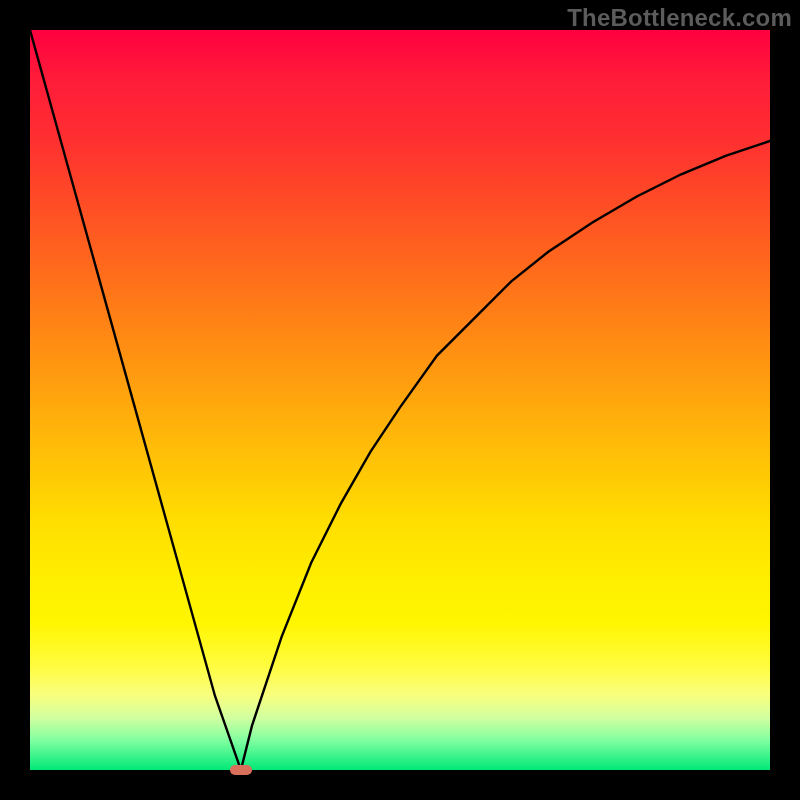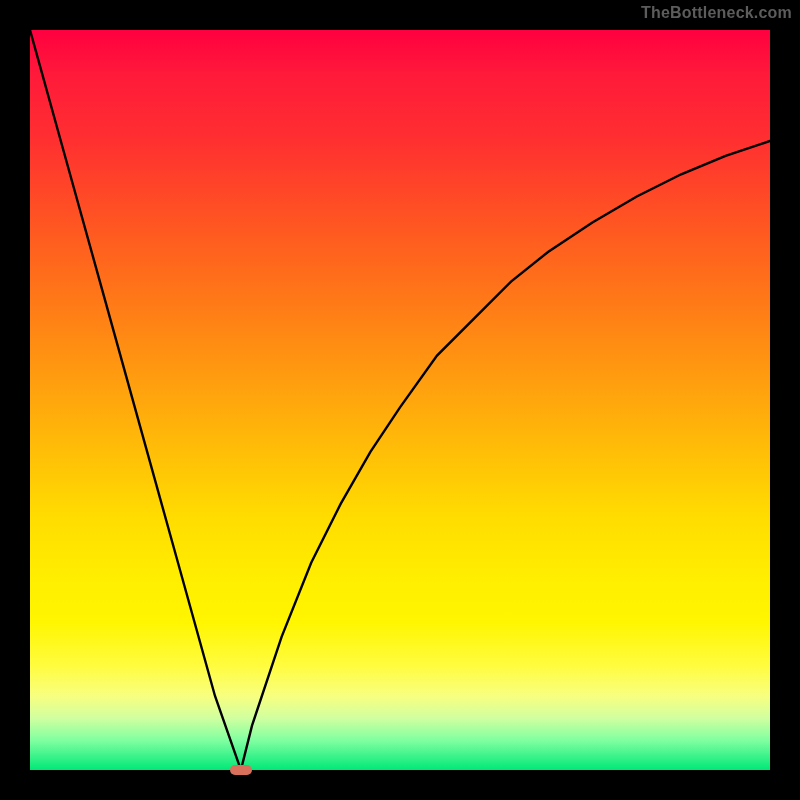--- a/index.html
+++ b/index.html
@@ -32,21 +32,21 @@
       #d0ffa0 93%,
       #80ffa0 96%,
       #00e878 100%
     );
   }
   .watermark {
     position: absolute;
     top: 4px;
     right: 8px;
     font-family: Arial, Helvetica, sans-serif;
-    font-size: 16px;
+    font-size: 24px;
     font-weight: 600;
     color: #5c5c5c;
     letter-spacing: 0.2px;
   }
   .curve-svg {
     position: absolute;
     left: 0;
     top: 0;
     width: 740px;
     height: 740px;

